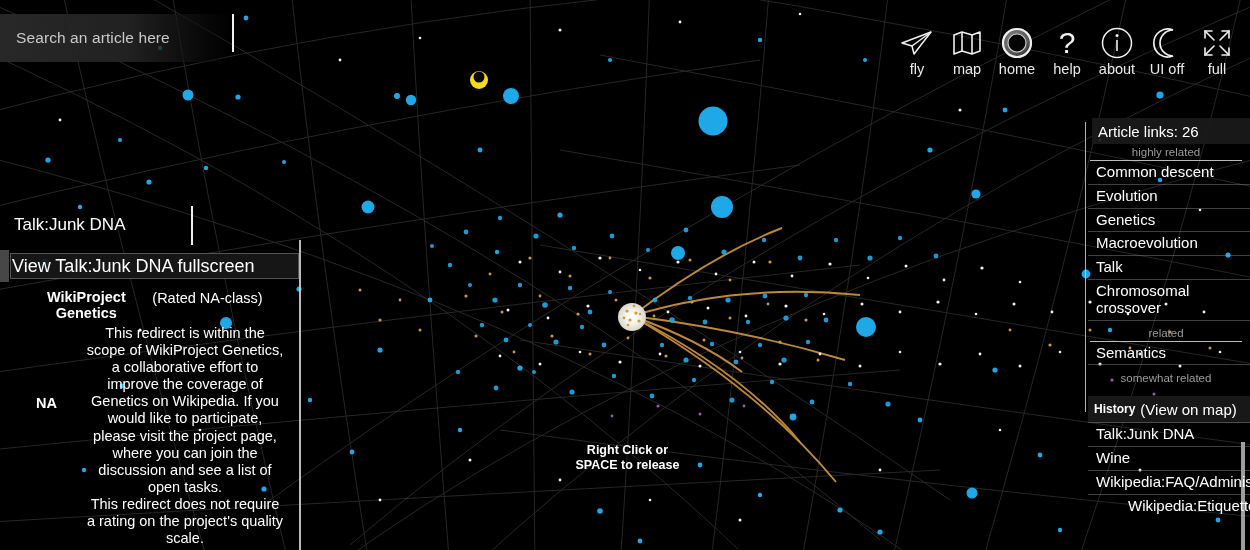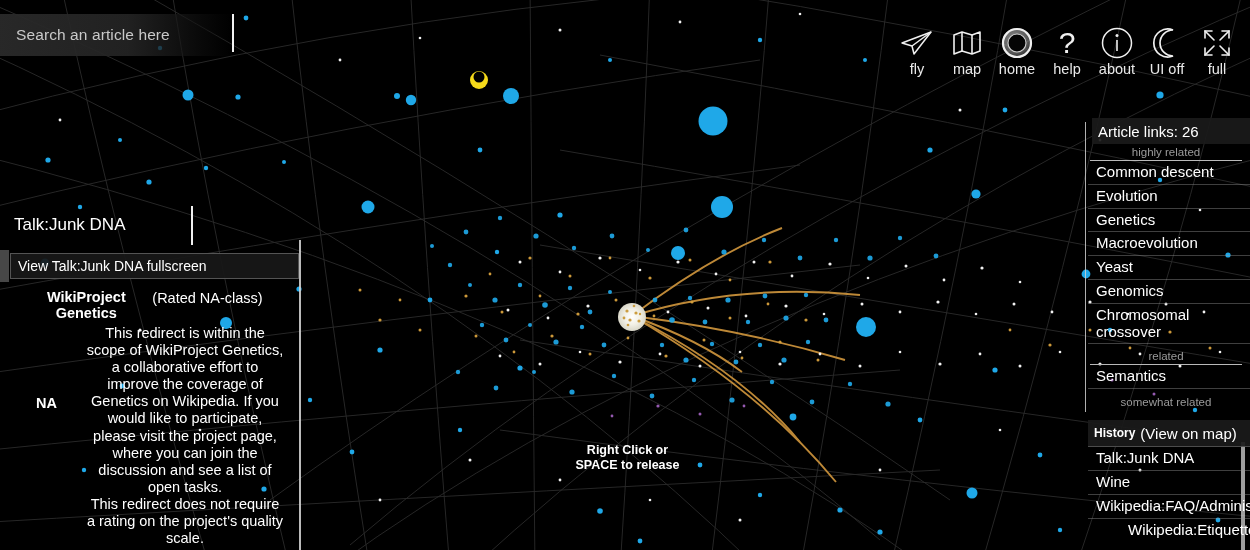--- a/index.html
+++ b/index.html
@@ -10,21 +10,21 @@
     -webkit-font-smoothing:antialiased;
   }
   #stage{position:absolute;inset:0;width:1250px;height:550px;overflow:hidden;background:#000;}
 
   
   #graph{position:absolute;inset:0;width:1250px;height:550px;}
   #graph svg{position:absolute;left:0;top:0;}
 
   
   .search-wrap{
-    position:absolute;left:0;top:14px;width:232px;height:42px;
+    position:absolute;left:0;top:14px;width:232px;height:48px;
     background:linear-gradient(to right, rgba(42,42,42,.95) 0%, rgba(36,36,36,.92) 55%, rgba(14,14,14,.55) 88%, rgba(0,0,0,0) 100%);
     display:flex;align-items:center;
   }
   .search-input{
     border:0;outline:0;background:transparent;color:#d8d8d8;
     font-family:"Liberation Sans", sans-serif;font-size:15.5px;
     margin-left:14px;width:205px;letter-spacing:.1px;
   }
   .search-input::placeholder{color:#c9c9c9;opacity:1;}
   .caret{position:absolute;left:232px;top:14px;width:2px;height:38px;background:#f2f2f2;}
@@ -68,21 +68,21 @@
 
   
   .lpanel{position:absolute;left:0;top:206px;width:301px;height:344px;}
   .lp-title{position:absolute;left:14px;top:9px;font-size:17px;color:#fff;}
   .lp-caret{position:absolute;left:191px;top:0px;width:2px;height:39px;background:#f0f0f0;}
   .lp-fs{
     position:absolute;left:10px;top:47px;width:289px;height:26px;
     background:rgba(24,24,24,.93);border:1px solid rgba(160,160,160,.45);
     display:flex;align-items:center;box-sizing:border-box;cursor:pointer;
   }
-  .lp-fs span{font-size:14px;padding-left:7px;}
+  .lp-fs span{font-size:18px;padding-left:1px;}
   .lp-scroll{position:absolute;left:299px;top:34px;width:2px;height:316px;background:#cfcfcf;opacity:.9;}
   .lp-tab{position:absolute;left:0;top:44px;width:9px;height:32px;background:#474747;}
 
   .lp-content{position:absolute;left:0;top:84px;width:299px;}
   .wp-row{display:flex;align-items:flex-start;justify-content:center;gap:16px;}
   .wp-name{font-weight:bold;font-size:14.5px;text-align:center;line-height:1.08;width:100px;}
   .wp-rate{font-size:14.5px;padding-top:0px;white-space:nowrap;}
   .wp-text{
     width:200px;margin-left:85px;text-align:center;font-size:14.5px;
     line-height:1.175;color:#fff;
@@ -522,22 +522,21 @@
       <span>Article links:</span>
       <span class="num">26</span>
     </div>
 
     <div class="rp-body">
       <div class="rp-sub">highly related</div>
       <div class="rp-item">Common descent</div>
       <div class="rp-item">Evolution</div>
       <div class="rp-item">Genetics</div>
       <div class="rp-item">Macroevolution</div>
-      <div class="rp-item">Yeast</div>
-      <div class="rp-item">Genomics</div>
+      <div class="rp-item">Talk</div>
       <div class="rp-item wrap">Chromosomal crossover</div>
 
       <div class="rp-sub" style="margin-top:6px;">related</div>
       <div class="rp-item">Semantics</div>
 
       <div class="rp-sub nodivider" style="margin-top:7px;">somewhat related</div>
 
       <div class="rp-head2">
         <b>History</b>
         <i>(View on map)</i>

